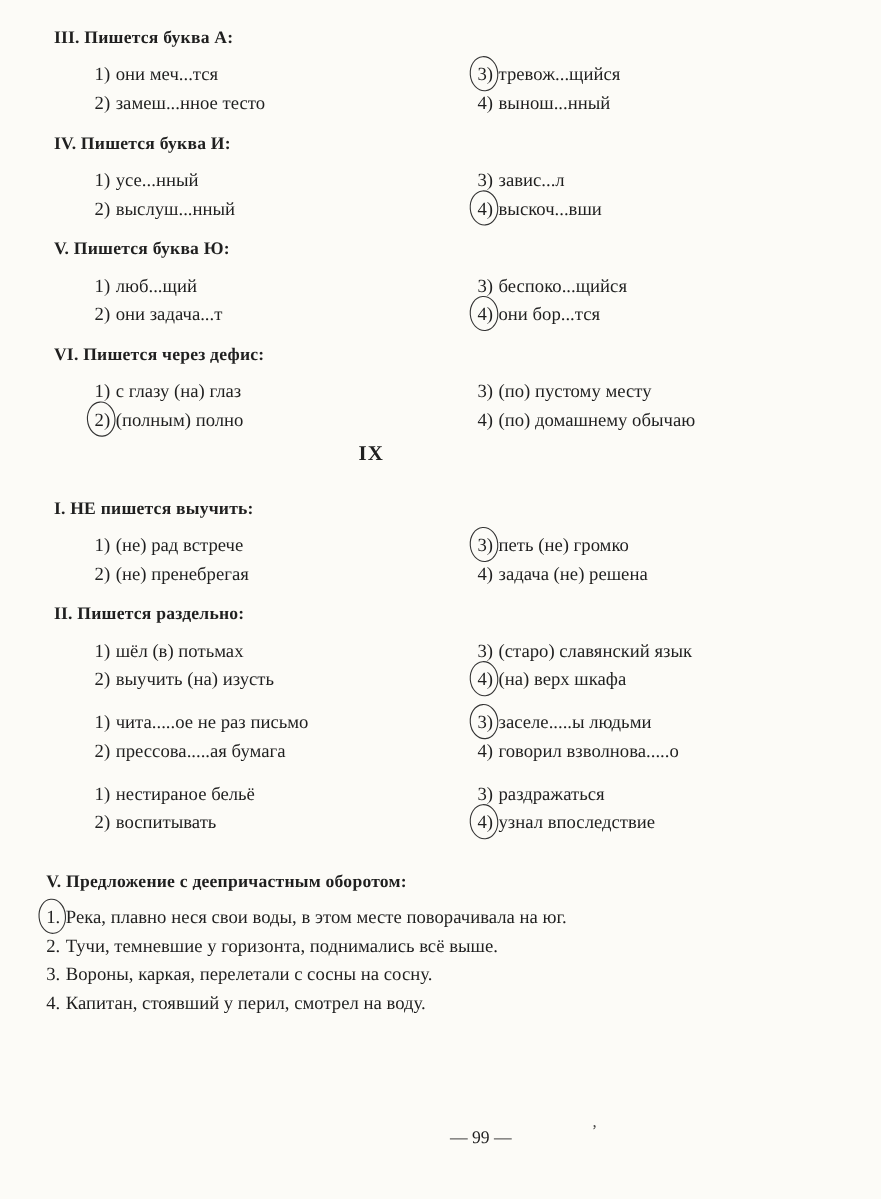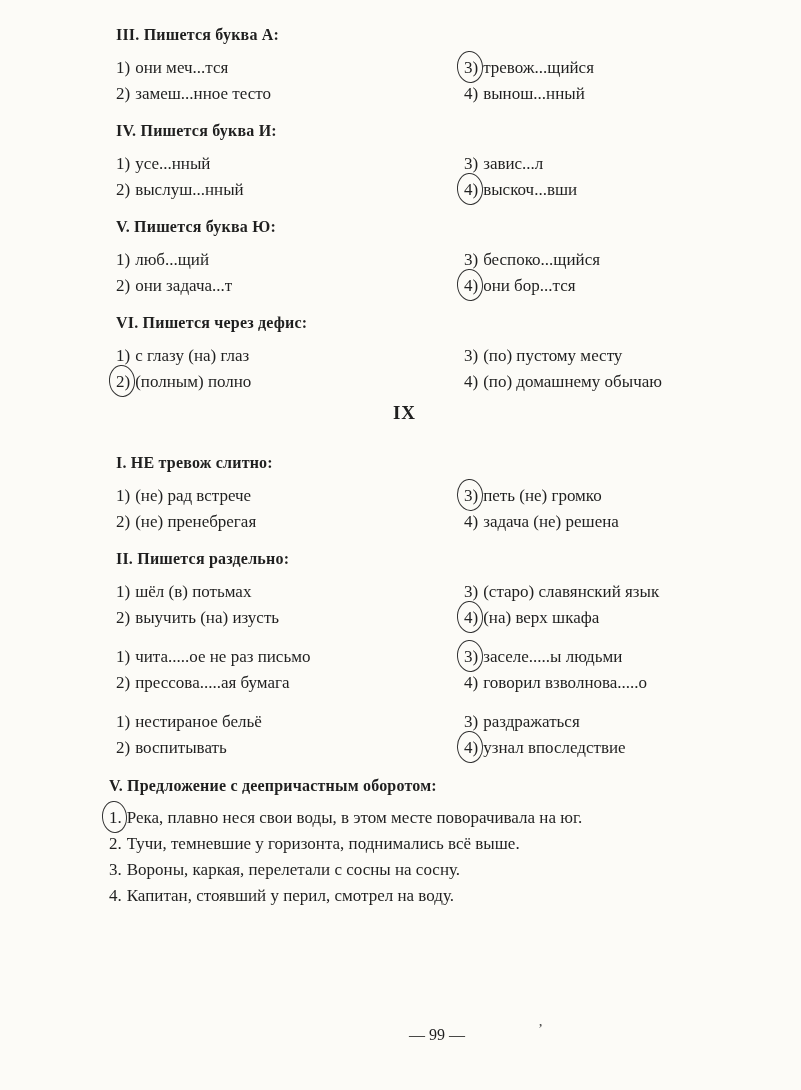--- a/index.html
+++ b/index.html
@@ -5,54 +5,55 @@
   :root { --ink:#1f1f1f; --paper:#fcfbf7; }
   * { box-sizing:border-box; }
   html,body { margin:0; padding:0; }
   body {
     width:801px; height:1090px;
     background:var(--paper);
     color:var(--ink);
     font-family:"Liberation Serif","DejaVu Serif",serif;
     overflow:hidden;
   }
-  .page { position:relative; width:801px; height:884px; padding:24px 56px 0 116px; }
+  .page { position:relative; width:801px; height:884px; padding:24px 56px 0 49px; }
 
   .qsection { margin-top:13px; }
   .qsection:first-child { margin-top:0; }
   .qsection.after-head { margin-top:26px; }
 
   .qtitle {
     margin:0 0 9px 0;
     font-size:16px; font-weight:bold; line-height:22px; letter-spacing:.2px;
   }
 
   .opts {
     display:grid;
     grid-template-columns:348px auto;
     grid-template-rows:repeat(2,26px);
     grid-auto-flow:column;
+    margin-left:37px;
   }
   .opt { font-size:17px; line-height:26px; white-space:nowrap; }
 
   .num { display:inline-block; position:relative; margin-right:5px; }
   .num.circled::after {
     content:"";
     position:absolute; left:-7px; right:-5px; top:-4px; bottom:-2px;
     border:1.6px solid #333;
     border-radius:50%;
     transform:rotate(-5deg);
     pointer-events:none;
   }
 
   .center-head { width:801px; margin-left:-112px; text-align:center; font-weight:bold; }
   .part-head { margin-top:5px; font-size:19px; line-height:26px; letter-spacing:1px; }
   .variant-head { font-size:17px; line-height:26px; }
 
-  .ssection { margin-top:14px; margin-left:-7px; }
+  .ssection { margin-top:30px; margin-left:-7px; }
   .ssection .qtitle { margin-bottom:8px; }
   .sentence { font-size:17px; line-height:26px; white-space:nowrap; }
 
   .footer {
     position:absolute; top:1026px; left:72px; width:730px;
     text-align:center; font-size:16px;
   }
   .stray { position:absolute; top:1021px; left:538px; font-size:15px; color:#444; }
 </style>
 </head>
@@ -128,21 +129,21 @@
       </div>
       <div class="opt">
         <span class="num">4)</span><span class="otext">(по) домашнему обычаю</span>
       </div>
     </div>
   </section>
 
   <div class="center-head part-head">IX</div>
 
   <section class="qsection after-head">
-    <h3 class="qtitle">I. НЕ тревож слитно:</h3>
+    <h3 class="qtitle">I. НЕ пишется выучить:</h3>
     <div class="opts">
       <div class="opt">
         <span class="num">1)</span><span class="otext">(не) рад встрече</span>
       </div>
       <div class="opt">
         <span class="num">2)</span><span class="otext">(не) пренебрегая</span>
       </div>
       <div class="opt">
         <span class="num circled">3)</span><span class="otext">петь (не) громко</span>
       </div>

